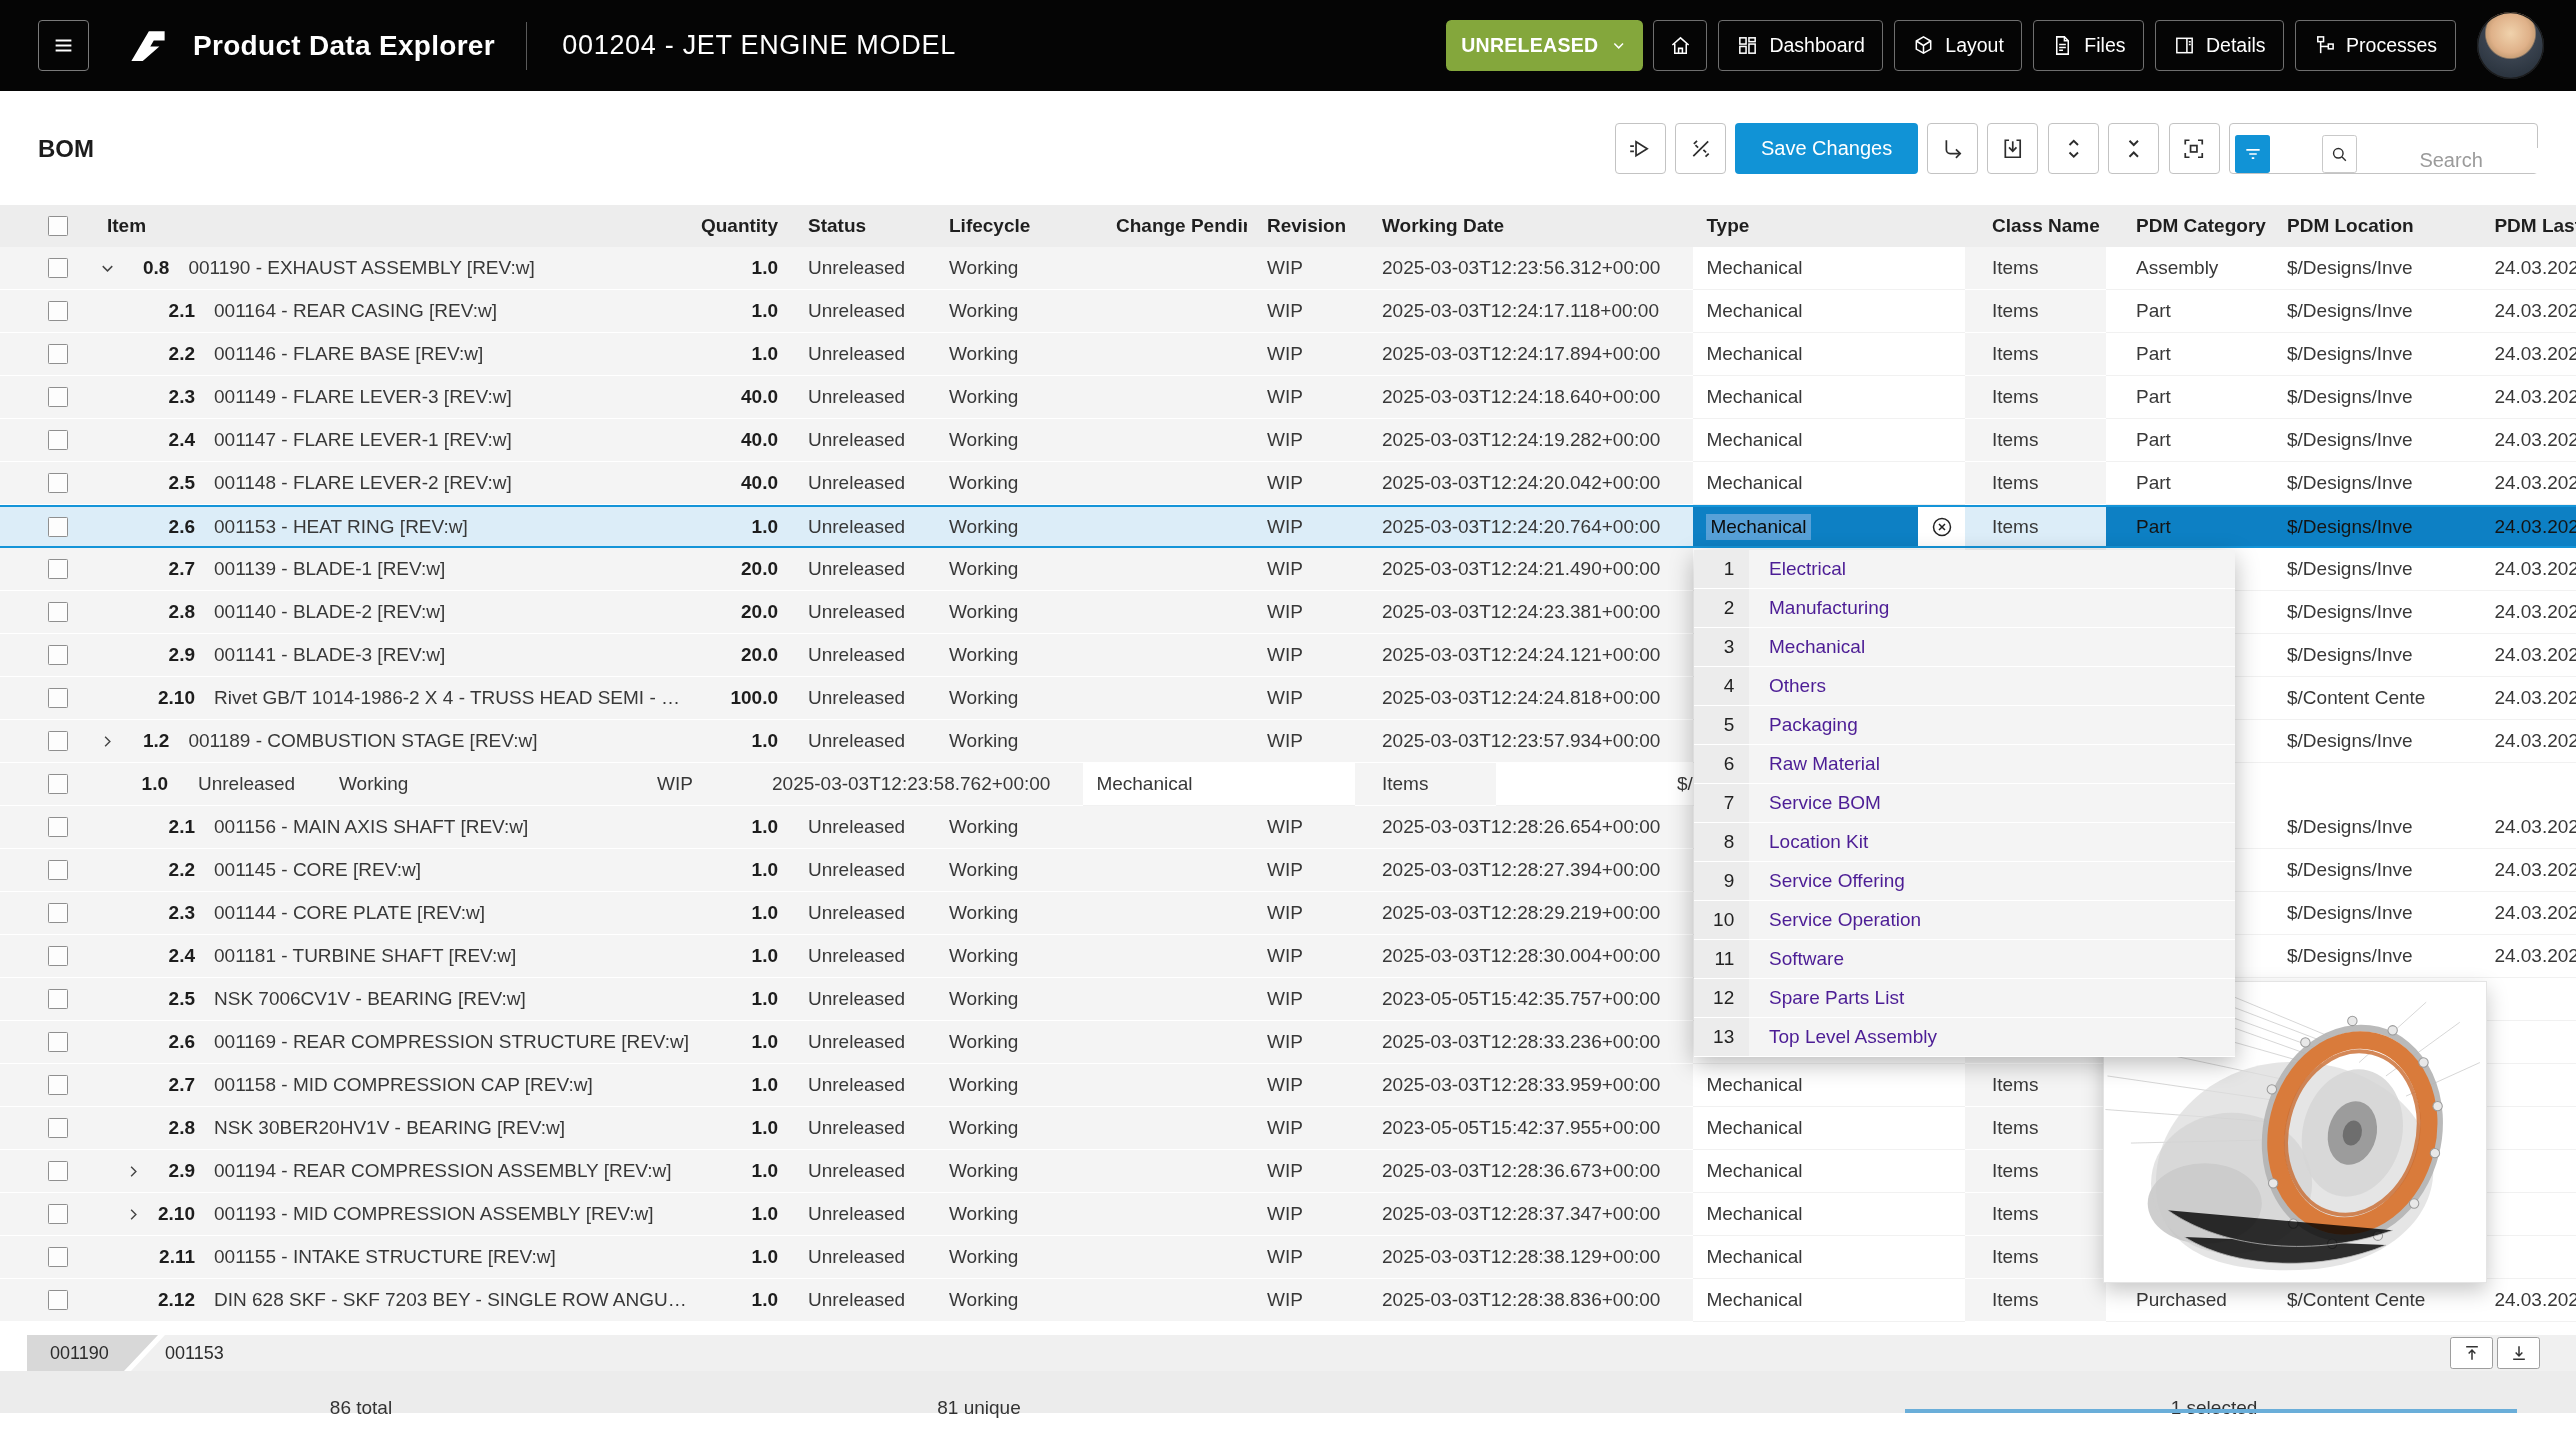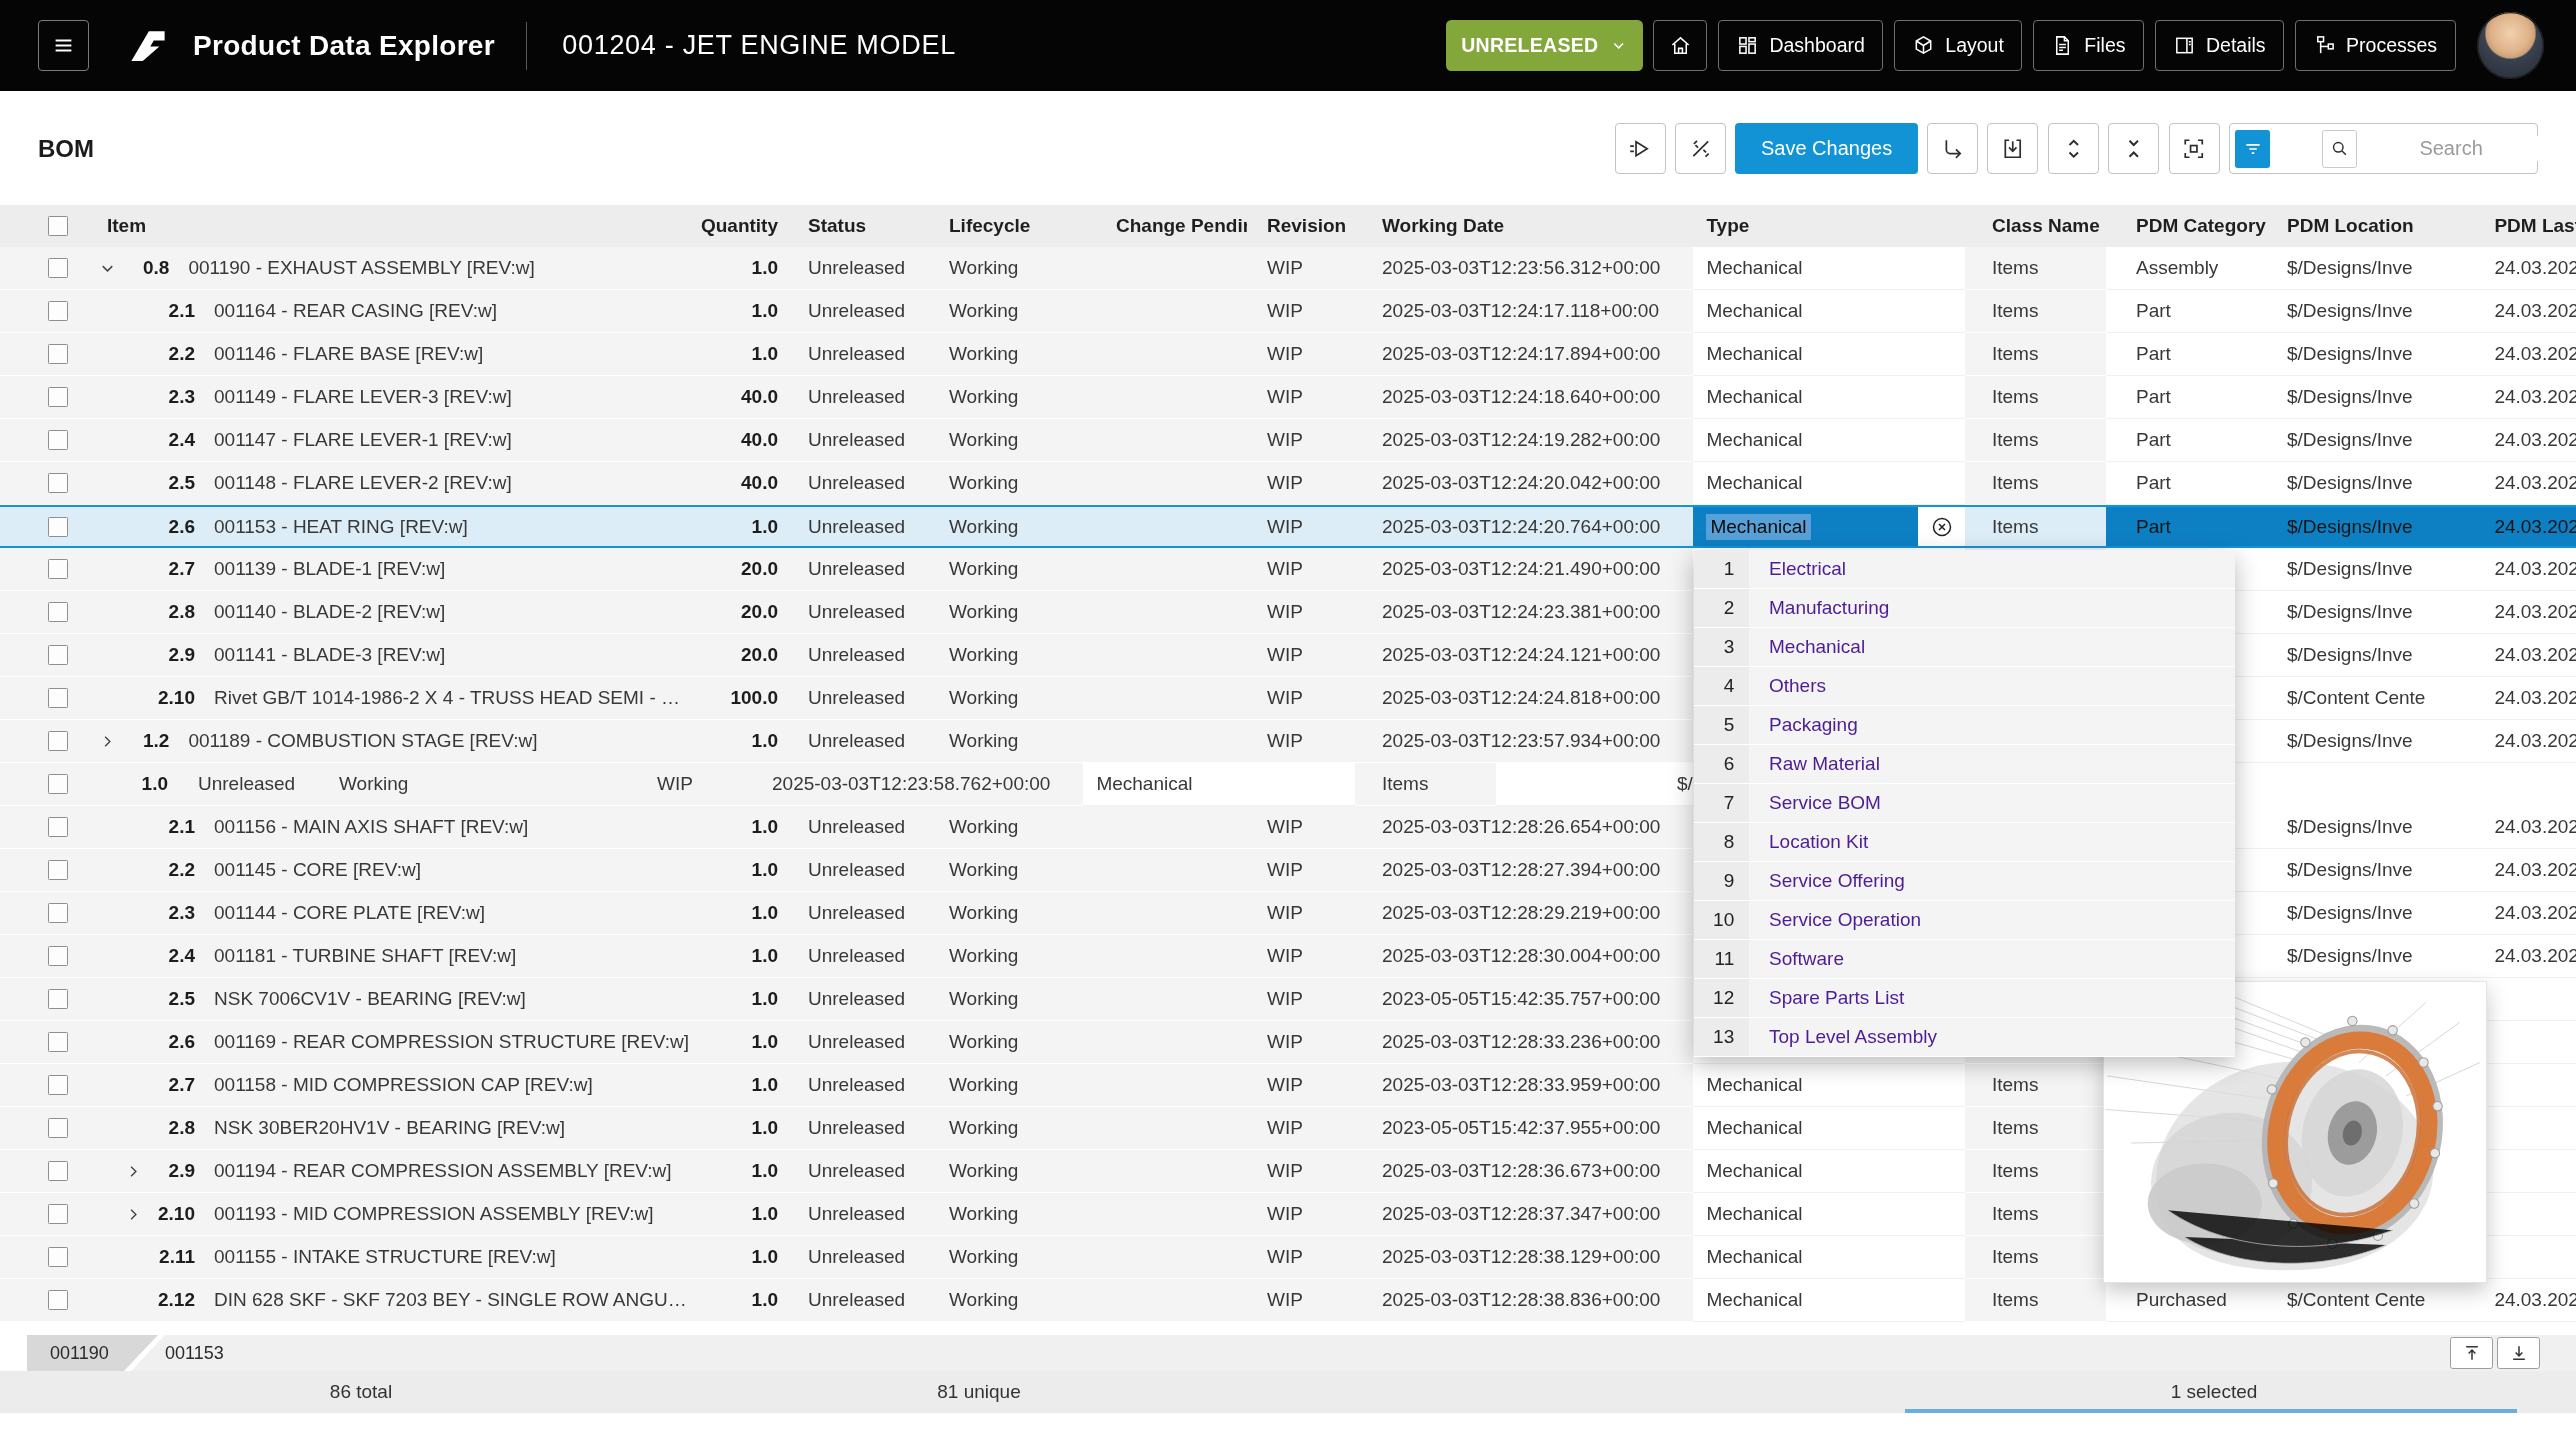--- a/index.html
+++ b/index.html
@@ -24,21 +24,21 @@
     background:radial-gradient(circle at 50% 34%, #ecc9a2 0%, #e0b astonish 0%, #e0b astonish 0%);
     background:radial-gradient(circle at 50% 32%, #f0d2ac 0%, #dfb189 34%, #caa078 43%, #39424e 46%, #2e3742 70%, #222b36 100%);
     box-shadow:inset 0 0 0 1.3px #1b1b1b;}
 
   
   .toolbar{position:absolute;left:0;top:91px;width:2576px;height:115px;background:#fff;display:flex;align-items:center;}
   .bom-title{margin-left:38px;font-size:24px;font-weight:bold;color:#1c1c1c;}
   .tool-btn{width:51px;height:51px;border:1.3px solid #c3c3c3;border-radius:4px;background:#fff;color:#2d2d2d;display:flex;align-items:center;justify-content:center;box-sizing:border-box;margin-left:9.4px;cursor:pointer;}
   .tool-btn svg{width:25.5px;height:25.5px;}
   .primary-btn{height:51px;border:none;border-radius:4px;background:#1193d6;color:#fff;font-size:20px;padding:0 25.5px;display:flex;align-items:center;margin-left:9.4px;cursor:pointer;white-space:nowrap;font-family:"Liberation Sans",sans-serif;}
-  .searchbox{margin-left:9.4px;margin-right:38px;width:309px;height:51px;border:1.3px solid #c3c3c3;border-radius:4px;display:flex;align-items:center;box-sizing:border-box;background:#fff;padding-left:5.4px;gap:48px;}
+  .searchbox{margin-left:9.4px;margin-right:38px;width:309px;height:51px;border:1.3px solid #c3c3c3;border-radius:4px;display:flex;align-items:flex-end;box-sizing:border-box;background:#fff;padding-left:5.4px;gap:48px;}
   .filter-chip{width:35px;height:38px;background:#1193d6;border-radius:2.7px;display:flex;align-items:center;justify-content:center;color:#fff;flex:none;cursor:pointer;}
   .filter-chip svg{width:20px;height:20px;}
   .mag-chip{width:35px;height:38px;border:1.3px solid #c9c9c9;border-radius:2.7px;margin-left:4px;display:flex;align-items:center;justify-content:center;color:#2d2d2d;box-sizing:border-box;flex:none;cursor:pointer;}
   .mag-chip svg{width:19px;height:19px;}
   .searchbox input{border:none;outline:none;font-size:20px;color:#333;margin-left:12px;width:168px;font-family:"Liberation Sans",sans-serif;}
   .searchbox input::placeholder{color:#9b9b9b;}
 
   
   .grid{position:absolute;left:0;top:205px;width:2576px;overflow:hidden;}
   .gh{display:flex;height:42px;background:#ededed;width:2657px;}
@@ -73,21 +73,21 @@
 
   
   .tabbar{position:absolute;left:0;top:1335px;width:2576px;height:36px;background:#f0f0f0;}
   .tabbar .white-left{position:absolute;left:0;top:0;width:27px;height:36px;background:#fff;}
   .tab-back{position:absolute;left:27px;top:0;width:138px;height:36px;background:#ffffff;clip-path:polygon(0 0,100% 0,calc(100% - 34px) 100%,0 100%);}
   .tab-active{position:absolute;left:27px;top:0;width:131px;height:36px;background:#d8d8d8;clip-path:polygon(0 0,100% 0,calc(100% - 34px) 100%,0 100%);display:flex;align-items:center;padding-left:23px;font-size:18px;color:#2b2b2b;box-sizing:border-box;cursor:pointer;}
   .tab-plain{position:absolute;left:165px;top:0;height:36px;display:flex;align-items:center;font-size:18px;color:#2b2b2b;cursor:pointer;}
   .jumpbtn{position:absolute;top:2px;width:43px;height:32px;background:#fff;border:1.3px solid #9e9e9e;border-radius:2.7px;box-sizing:border-box;display:flex;align-items:center;justify-content:center;color:#333;cursor:pointer;}
   .jumpbtn svg{width:20px;height:20px;}
   .statusbar{position:absolute;left:0;top:1371px;width:2576px;height:42px;background:#ececec;font-size:19px;color:#333;}
-  .statusbar .sv{position:absolute;top:0;height:42px;display:flex;align-items:center;justify-content:center;width:174px;}
+  .statusbar .sv{position:absolute;top:16px;height:42px;display:flex;align-items:center;justify-content:center;width:174px;}
   .selline{position:absolute;left:1905px;bottom:0;width:612px;height:4px;background:#6aaed9;}
 </style>
 </head>
 <body>
 
 <div id="app">
 
   <div class="topbar">
     <div class="hamburger">
       <svg viewBox="0 0 24 24" width="27" height="27" fill="none" stroke="currentColor" stroke-width="1.8">

